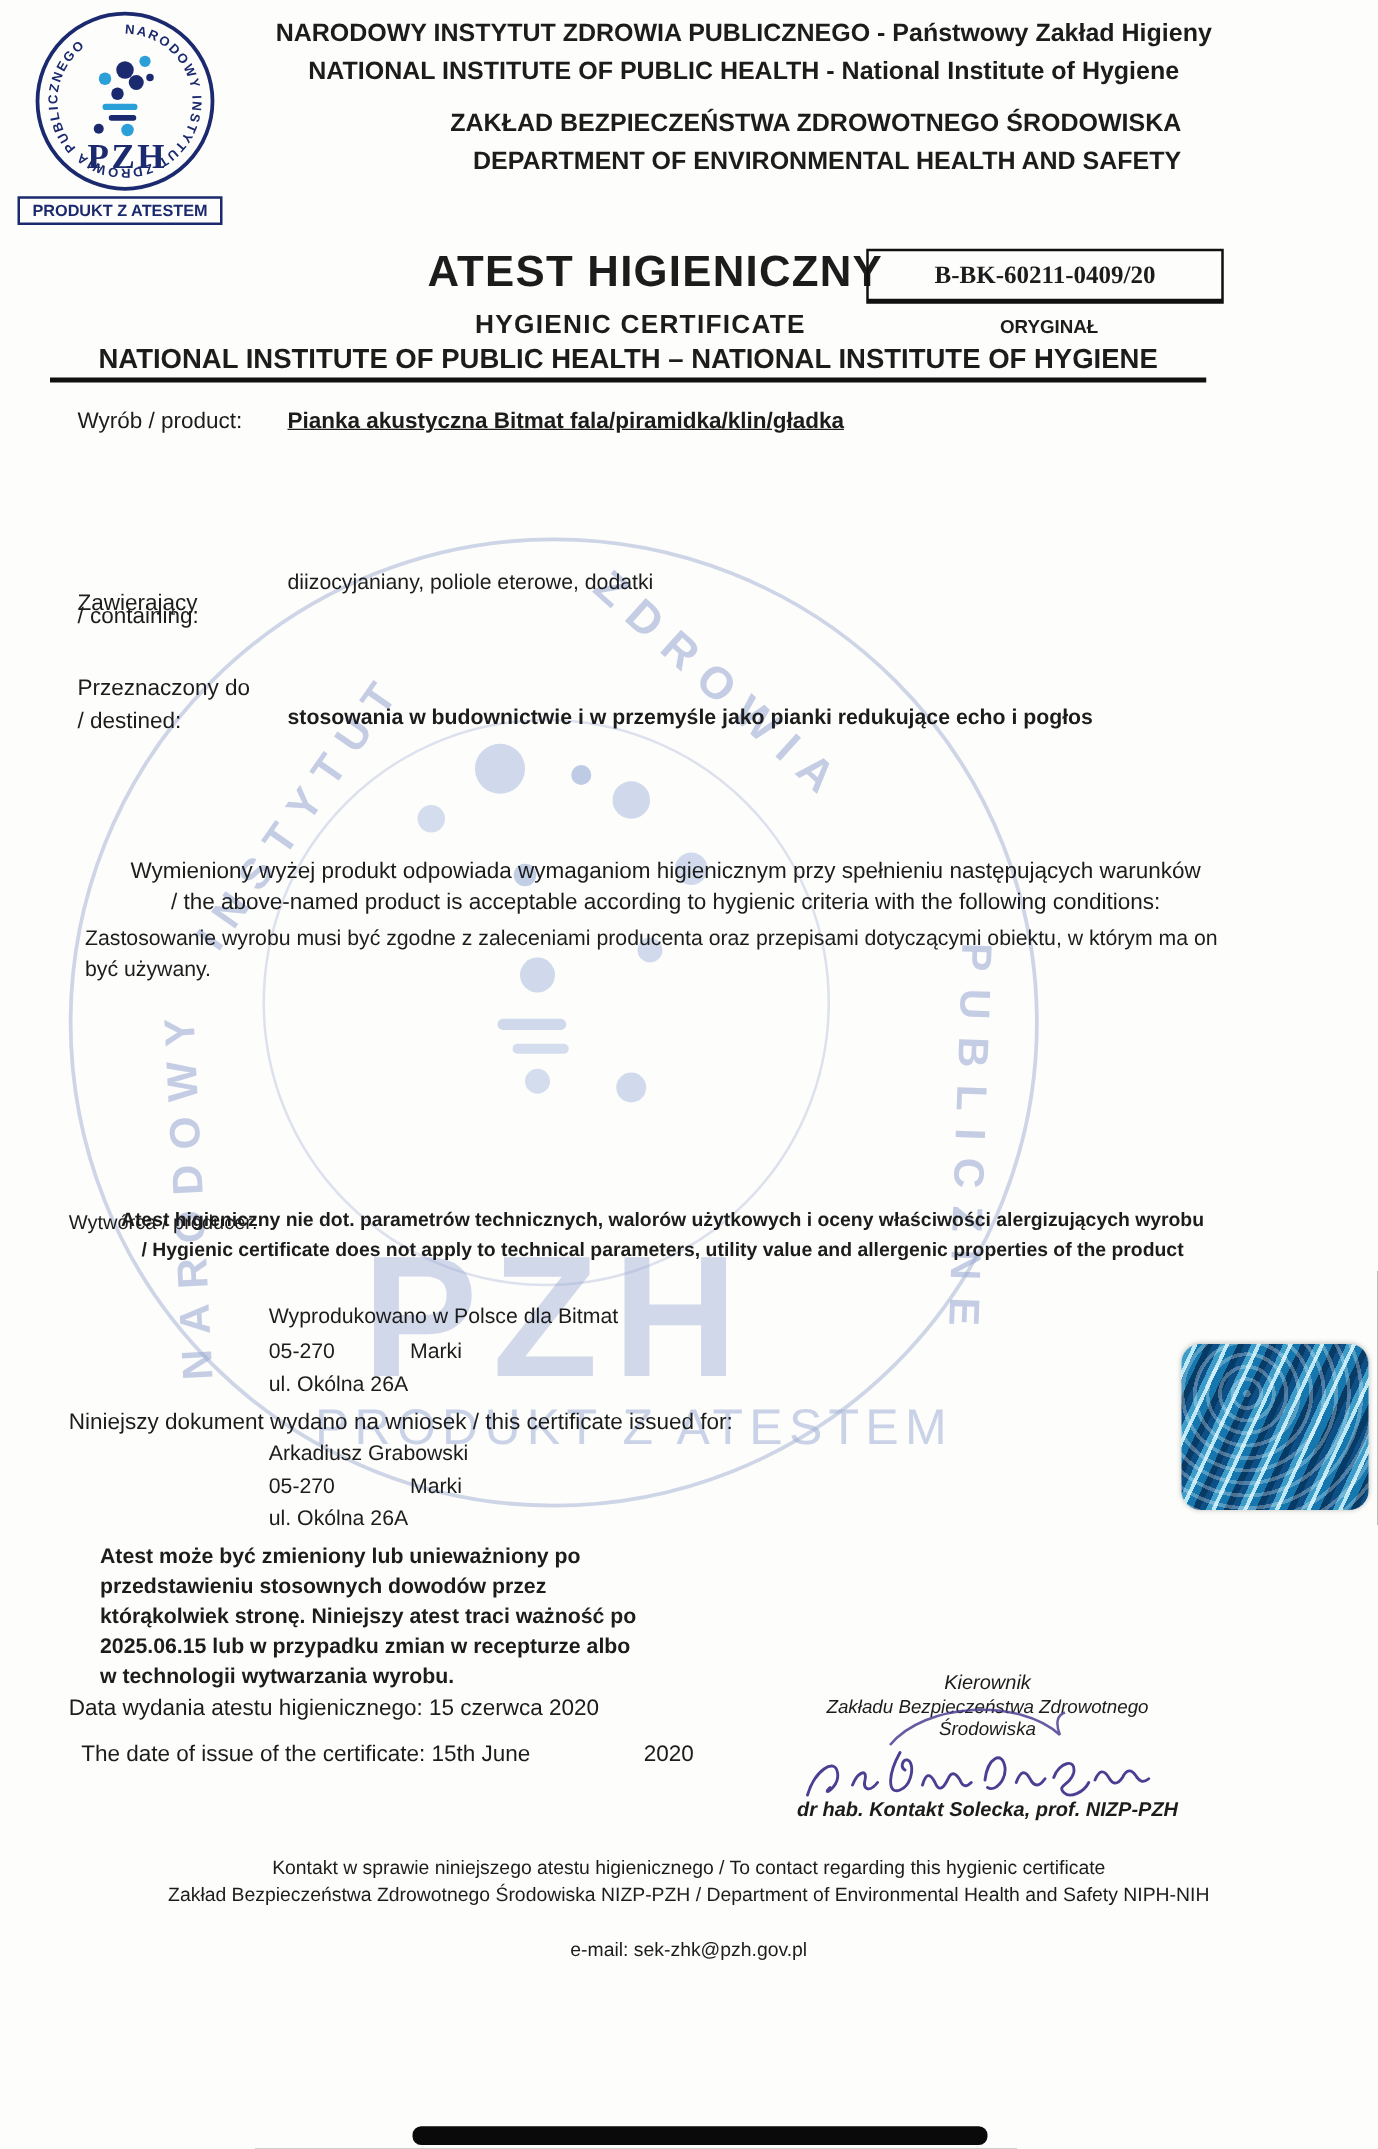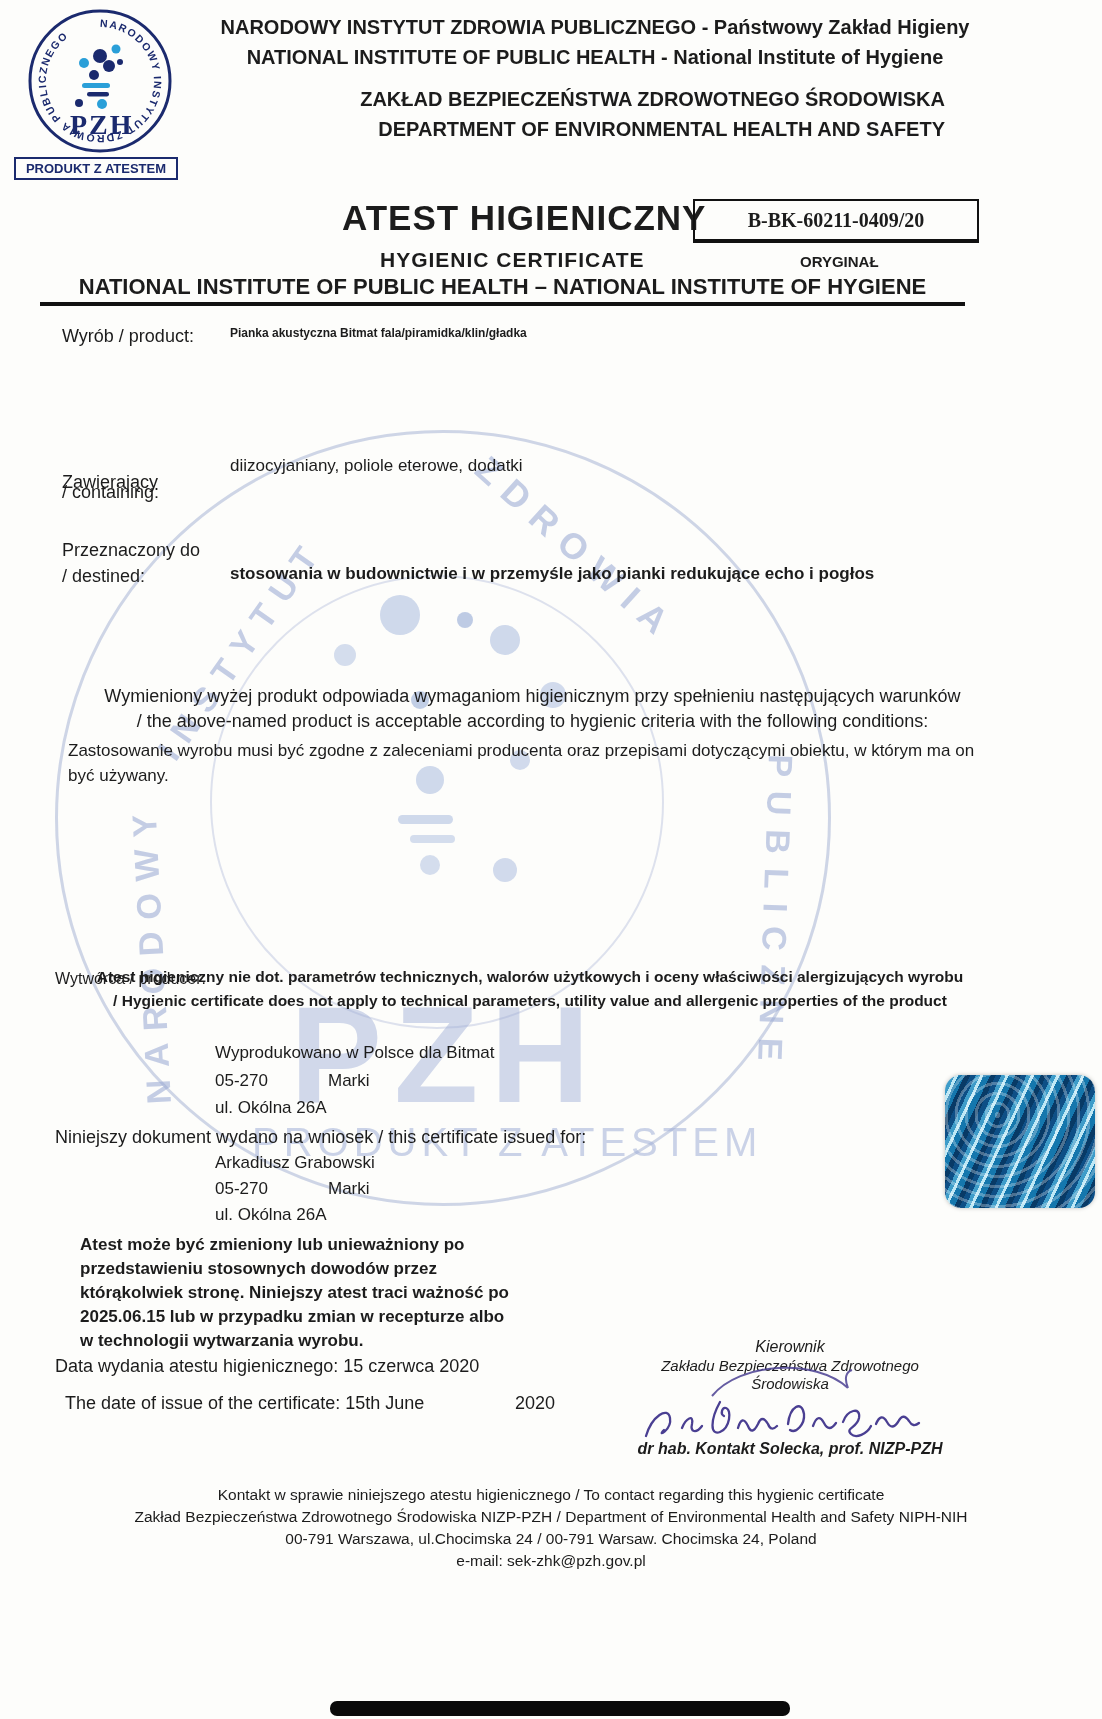--- a/index.html
+++ b/index.html
@@ -78,21 +78,21 @@
   <div class="abs b nw" style="left:342px;top:198px;font-size:35px;letter-spacing:1px;">ATEST HIGIENICZNY</div>
   <div class="abs" style="left:693px;top:199px;width:282px;height:38px;border:2px solid #111;border-bottom-width:4px;display:flex;align-items:center;justify-content:center;">
     <span class="serif b nw" style="font-size:20px;">B-BK-60211-0409/20</span>
   </div>
   <div class="abs b nw" style="left:380px;top:248px;font-size:21px;letter-spacing:1px;">HYGIENIC CERTIFICATE</div>
   <div class="abs b nw" style="left:800px;top:253px;font-size:15px;">ORYGINAŁ</div>
   <div class="abs c b nw" style="left:40px;top:274px;width:925px;font-size:22px;">NATIONAL INSTITUTE OF PUBLIC HEALTH – NATIONAL INSTITUTE OF HYGIENE</div>
   <div class="abs" style="left:40px;top:302px;width:925px;height:4px;background:#111;"></div>
 
   <div class="abs nw" style="left:62px;top:326px;font-size:18px;">Wyrób / product:</div>
-  <div class="abs b nw" style="left:230px;top:326px;font-size:12px;">Pianka akustyczna Bitmat fala/piramidka/klin/gładka</div>
+  <div class="abs b nw" style="left:230px;top:326px;font-size:18px;text-decoration:underline;">Pianka akustyczna Bitmat fala/piramidka/klin/gładka</div>
 
   <div class="abs nw" style="left:62px;top:472px;font-size:18px;">Zawierający</div>
   <div class="abs nw" style="left:62px;top:482px;font-size:18px;">/ containing:</div>
   <div class="abs nw" style="left:230px;top:456px;font-size:17px;">diizocyjaniany, poliole eterowe, dodatki</div>
 
   <div class="abs nw" style="left:62px;top:540px;font-size:18px;">Przeznaczony do</div>
   <div class="abs nw" style="left:62px;top:566px;font-size:18px;">/ destined:</div>
   <div class="abs nw" style="left:230px;top:564px;font-size:17px;font-weight:bold;">stosowania w budownictwie i w przemyśle jako pianki redukujące echo i pogłos</div>
 
   <div class="abs c nw" style="left:60px;top:686px;width:945px;font-size:18px;">Wymieniony wyżej produkt odpowiada wymaganiom higienicznym przy spełnieniu następujących warunków</div>
@@ -144,18 +144,17 @@
   <div class="abs c nw" style="left:610px;top:1440px;width:360px;font-size:16px;font-weight:bold;font-style:italic;">dr hab. Kontakt Solecka, prof. NIZP-PZH</div>
 
   <div class="abs" style="left:945px;top:1075px;width:150px;height:133px;border-radius:16px;
        background:
          repeating-radial-gradient(circle at 35% 30%, rgba(255,255,255,0.28) 0 3px, rgba(255,255,255,0) 3px 10px),
          repeating-linear-gradient(115deg, #0e4f86 0 5px, #3e9cc9 5px 9px, #bfe8f5 9px 12px, #1577ad 12px 18px, #083a66 18px 23px);
        box-shadow:0 0 4px rgba(0,0,0,0.25);"></div>
 
   <div class="abs c nw" style="left:0;top:1486px;width:1102px;font-size:15.5px;">Kontakt w sprawie niniejszego atestu higienicznego / To contact regarding this hygienic certificate</div>
   <div class="abs c nw" style="left:0;top:1508px;width:1102px;font-size:15.5px;">Zakład Bezpieczeństwa Zdrowotnego Środowiska NIZP-PZH / Department of Environmental Health and Safety NIPH-NIH</div>
-  <div class="abs c nw" style="left:0;top:1530px;width:1102px;font-size:15.5px;">00-791 Warszawa, ul.Chocimska 24 / 00-791 Warsaw. Chocimska 24, Poland</div>
   <div class="abs c nw" style="left:0;top:1552px;width:1102px;font-size:15.5px;">e-mail: sek-zhk@pzh.gov.pl</div>
 
   <div class="abs" style="left:330px;top:1701px;width:460px;height:15px;background:#0a0a0a;border-radius:7px;"></div>
 
 </div>
 
 </body></html>

